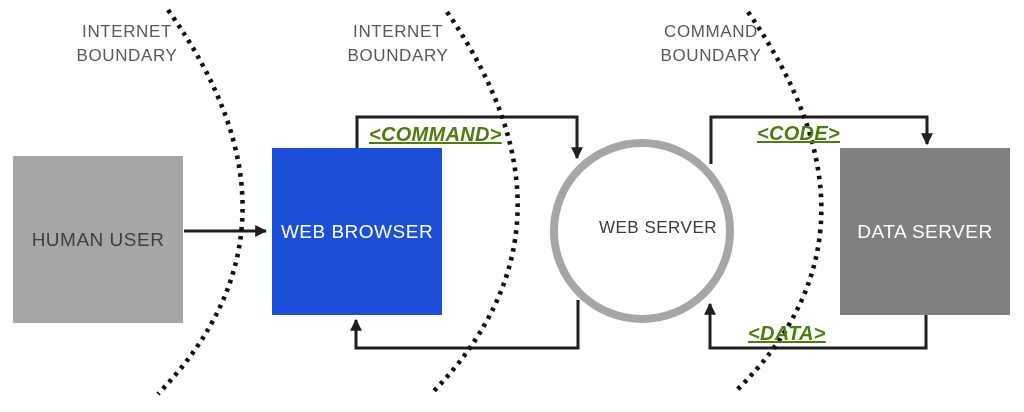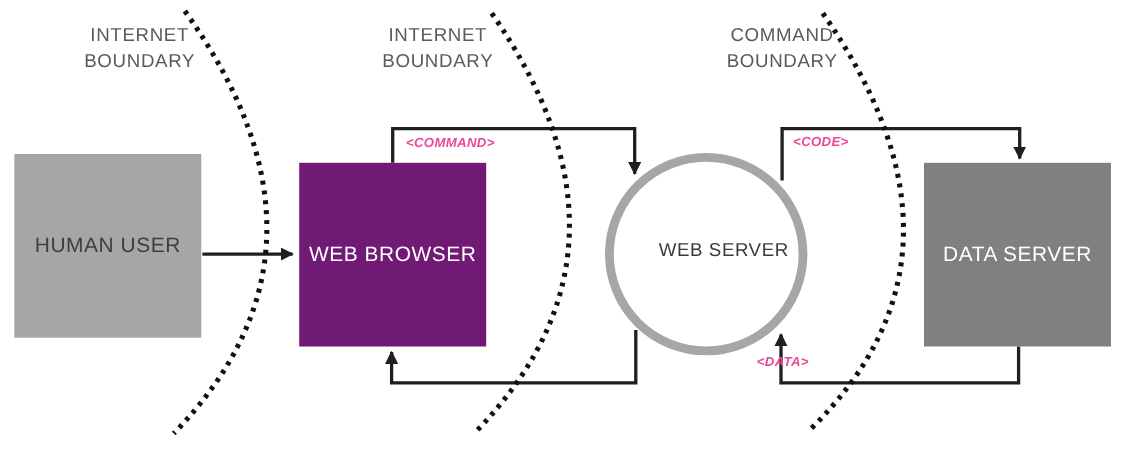--- a/index.html
+++ b/index.html
@@ -21,44 +21,45 @@
     letter-spacing:0.6px;
     font-weight:400;
   }
   .node{
     position:absolute;
     width:170px;height:167px;
     display:flex;align-items:center;justify-content:center;
     font-size:19px;
     letter-spacing:0.5px;
   }
-  .node-human{left:13px;top:140px;background:#a6a6a6;color:#3f3f3f;}
-  .node-browser{left:272px;top:148px;background:#701a75;color:#ffffff;}
+  .node-human{left:13px;top:156px;background:#a6a6a6;color:#3f3f3f;}
+  .node-browser{left:272px;top:148px;background:#1d4ed8;color:#ffffff;}
   .node-store{left:840px;top:148px;background:#808080;color:#ffffff;}
   .server-label{
     position:absolute;
     left:573px;top:218px;width:170px;
     text-align:center;
     color:#3a3a3a;
     font-size:17px;
     letter-spacing:0.5px;
   }
   .flow-label{
     position:absolute;
     font-style:italic;
     font-weight:600;
-    font-size:12px;
-    color:#ec4899;
+    font-size:20px;
+    color:#4d7c0f;
     letter-spacing:0.3px;
     white-space:nowrap;
+    text-decoration:underline;
   }
   .fl-command{left:369px;top:123px;}
-  .fl-code{left:721px;top:122px;}
+  .fl-code{left:757px;top:122px;}
   .fl-response{left:366px;top:322px;}
-  .fl-data{left:688px;top:322px;}
+  .fl-data{left:748px;top:322px;}
 </style>
 </head>
 <body>
 
 <div class="stage">
 
   <svg width="1024" height="412" viewBox="0 0 1024 412">
     <defs>
       <marker id="ah" viewBox="0 0 10 10" refX="9" refY="5" markerWidth="4" markerHeight="4" orient="auto-start-reverse">
         <path d="M 0 0 L 10 5 L 0 10 z" fill="#1f1f1f"></path>

